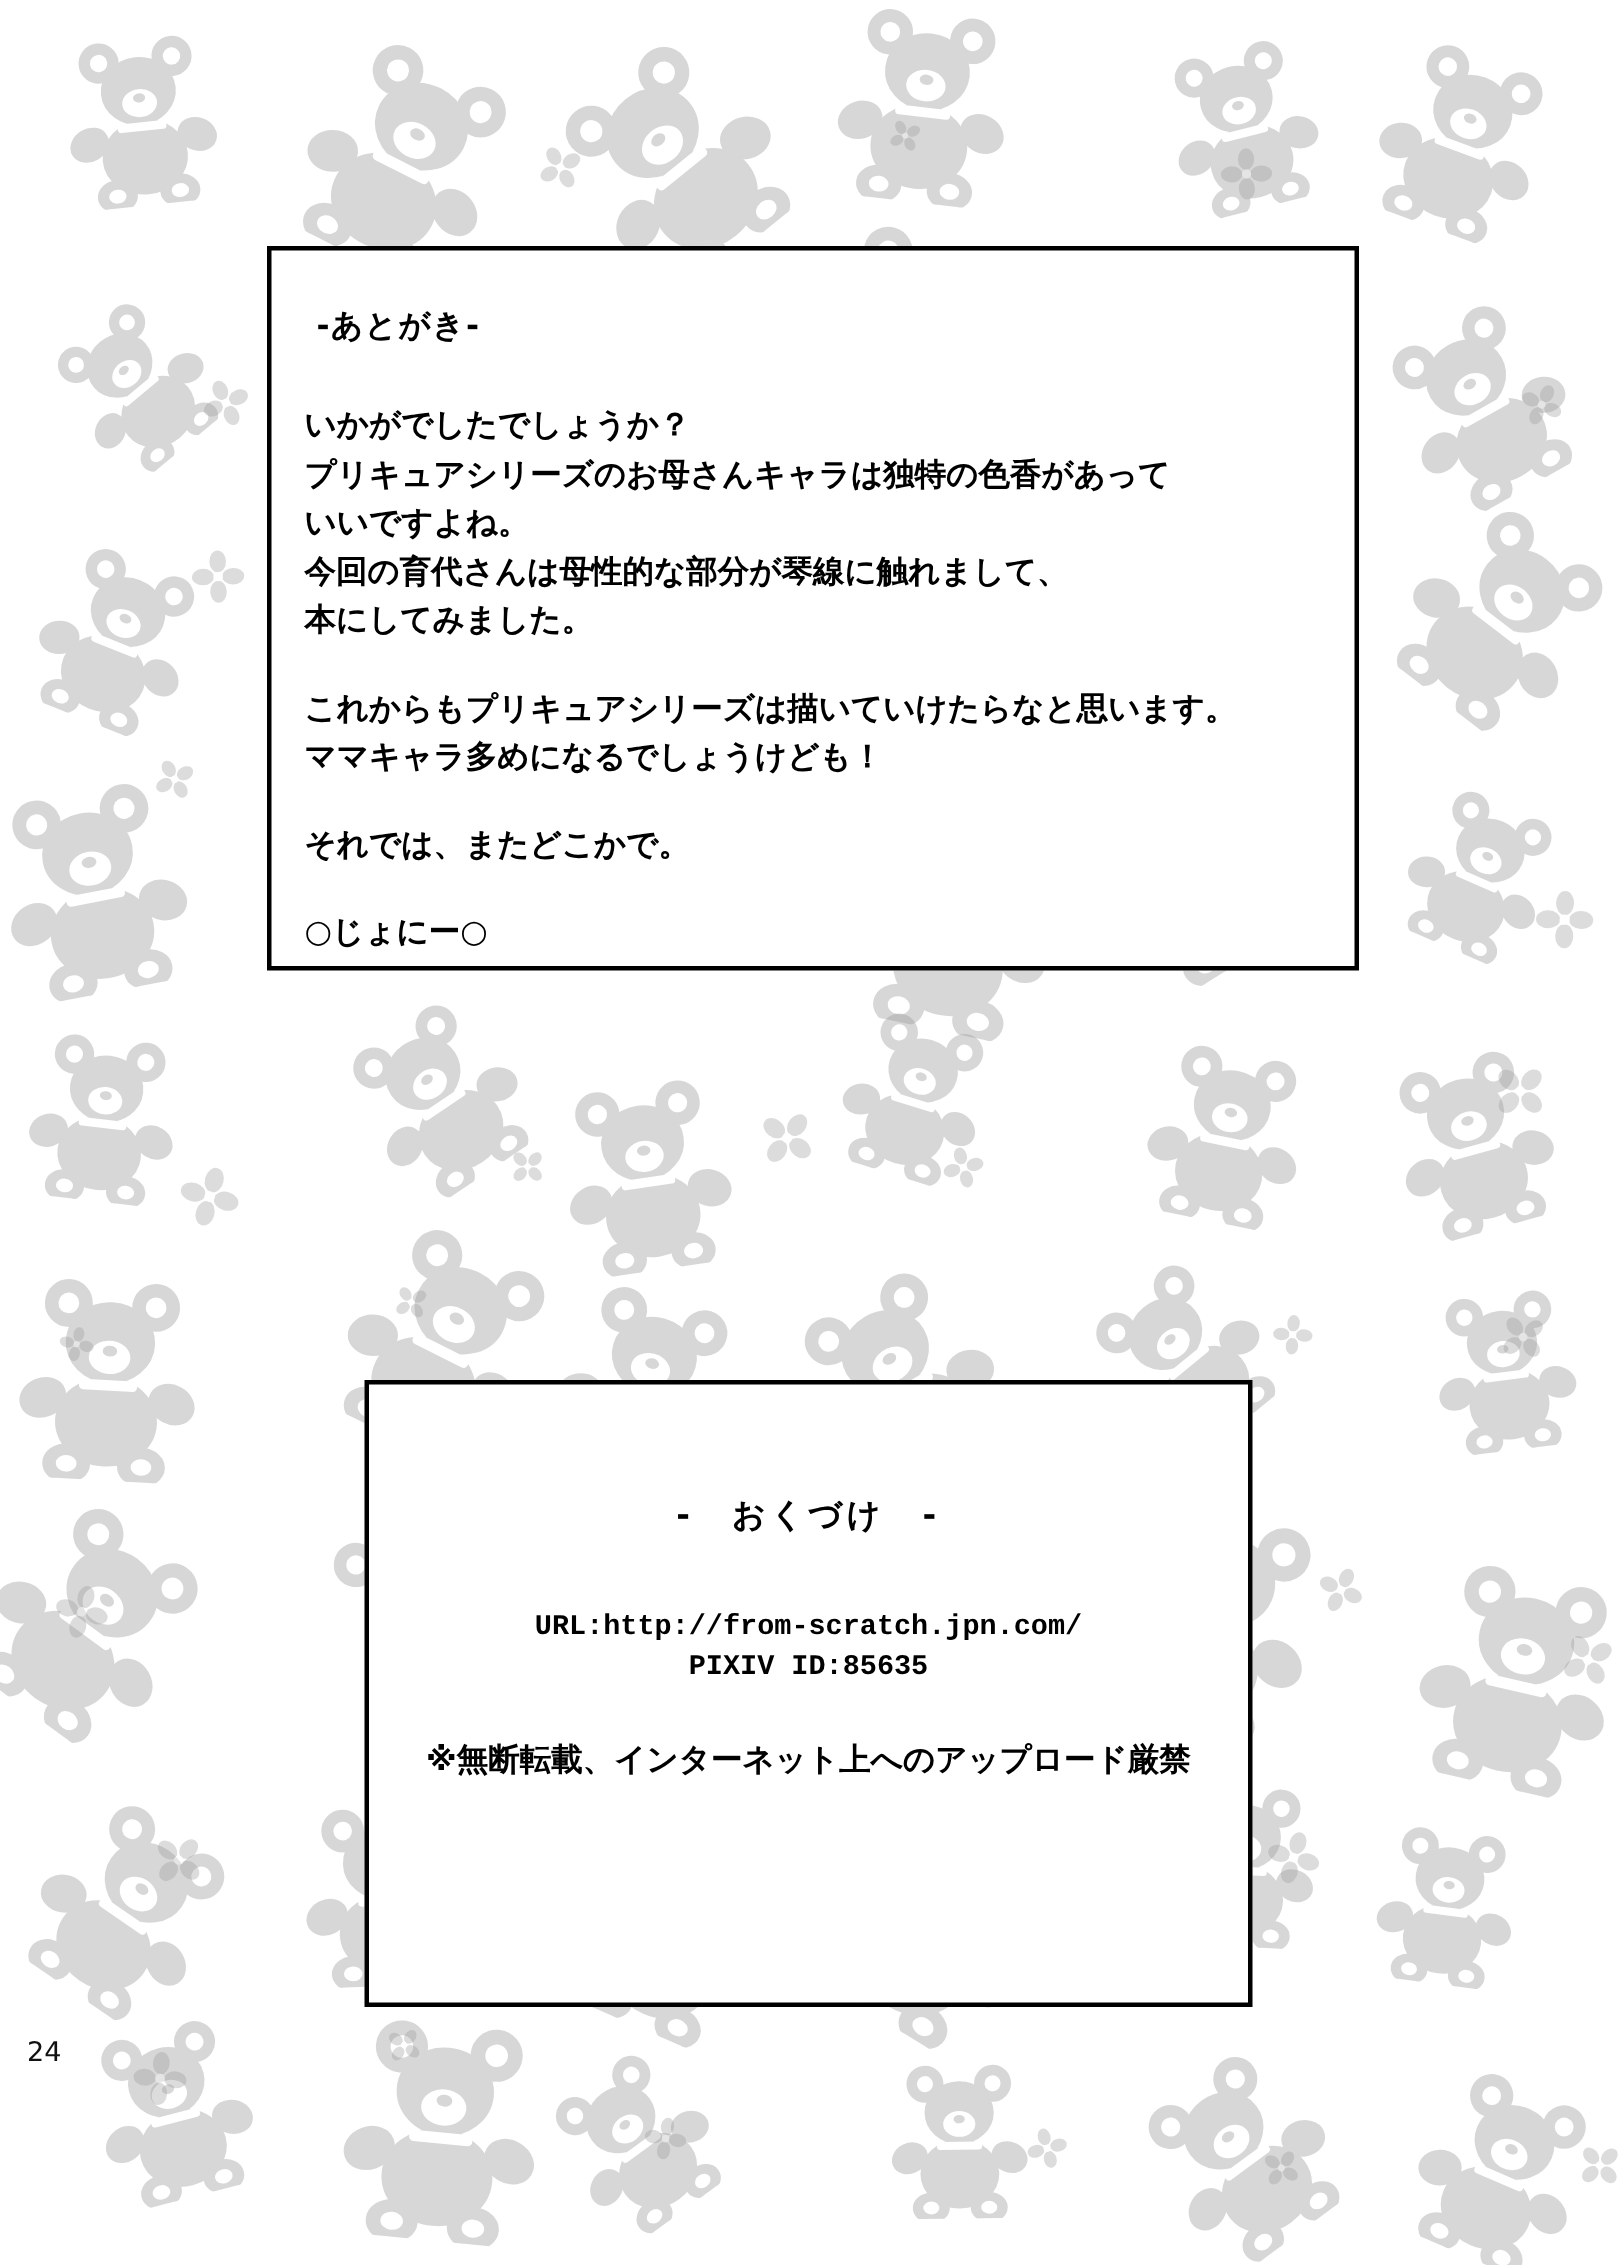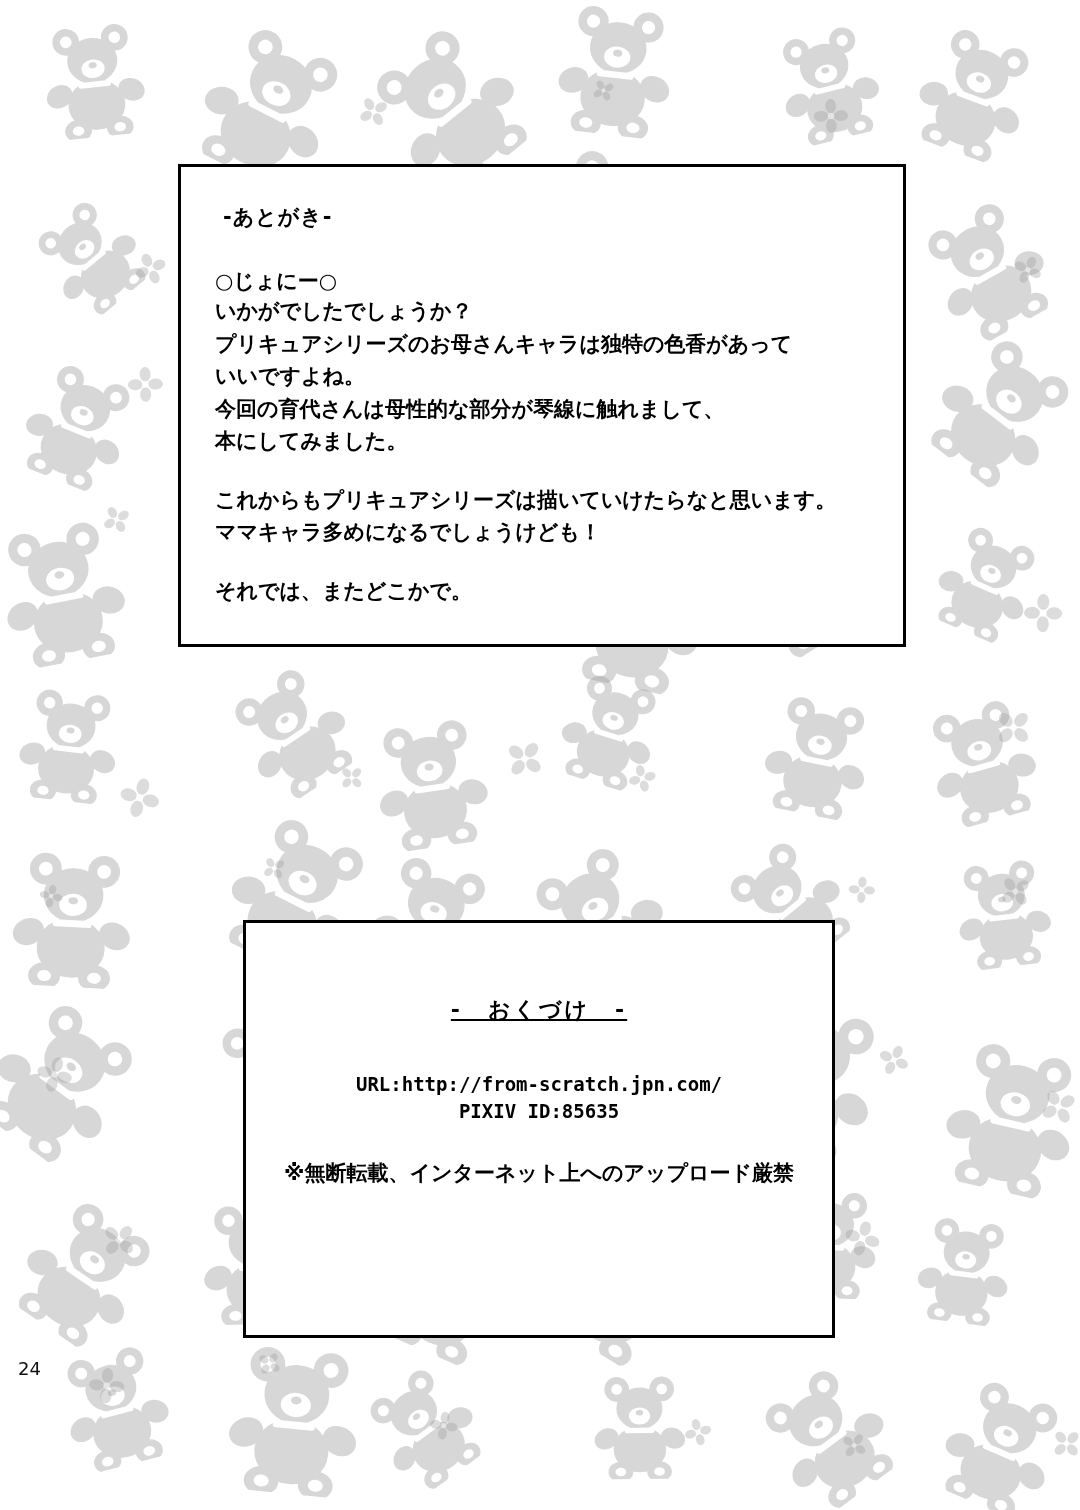--- a/index.html
+++ b/index.html
@@ -41,21 +41,21 @@
     border: 3px solid #000000;
     z-index: 5;
     box-sizing: border-box;
   }
 
   #afterword-panel {
     left: 178px;
     top: 164px;
     width: 728px;
     height: 483px;
-    padding: 36px 34px;
+    padding: 36px 22px;
   }
   #afterword-title {
     font-family: "DejaVu Sans", sans-serif;
     font-weight: bold;
     font-size: 21px;
     letter-spacing: 1px;
     color: #000;
     margin: 0 0 36px 8px;
   }
   .aw-block {
@@ -84,32 +84,32 @@
     padding: 50px 24px 20px 24px;
     text-align: center;
   }
   #colophon-title {
     font-family: "DejaVu Sans", sans-serif;
     font-weight: bold;
     font-size: 22px;
     letter-spacing: 3px;
     color: #000;
     margin: 22px 0 46px 0;
-    text-decoration: underline;
   }
   .col-line {
     font-family: "DejaVu Sans Mono", monospace;
     font-weight: bold;
     font-size: 21px;
     line-height: 1.42;
     color: #000;
     white-space: pre;
   }
   .col-line.small {
     font-size: 19px;
+    font-family: Liberation Mono, monospace;
   }
   #colophon-warning {
     font-family: "DejaVu Sans", sans-serif;
     font-weight: bold;
     font-size: 21px;
     color: #000;
     margin-top: 34px;
     white-space: pre;
   }
 
@@ -2046,39 +2046,39 @@
         <ellipse cx="9" cy="20" rx="8" ry="6"></ellipse>
         <ellipse cx="31" cy="20" rx="8" ry="6"></ellipse>
       </g>
       <circle cx="20" cy="20" r="3.4" fill="#ffffff"></circle>
     </svg>
       </div>
     </div>
 
   <div class="panel" id="afterword-panel">
     <div id="afterword-title">-あとがき-</div>
-    <div id="afterword-signature">○じょにー○</div>
     <div id="afterword-body">
         <div class="aw-block">
           <div class="aw-line">いかがでしたでしょうか？</div>
           <div class="aw-line">プリキュアシリーズのお母さんキャラは独特の色香があって</div>
           <div class="aw-line">いいですよね。</div>
           <div class="aw-line">今回の育代さんは母性的な部分が琴線に触れまして、</div>
           <div class="aw-line">本にしてみました。</div>
         </div>
         <div class="aw-gap"></div>
         <div class="aw-block">
           <div class="aw-line">これからもプリキュアシリーズは描いていけたらなと思います。</div>
           <div class="aw-line">ママキャラ多めになるでしょうけども！</div>
         </div>
         <div class="aw-gap"></div>
         <div class="aw-block">
           <div class="aw-line">それでは、またどこかで。</div>
         </div>
       </div>
+    <div id="afterword-signature">○じょにー○</div>
   </div>
 
   <div class="panel" id="colophon-panel">
     <div id="colophon-title">-　おくづけ　-</div>
     <div id="colophon-lines">
         <div class="col-line small">URL:http://from-scratch.jpn.com/</div>
         <div class="col-line small">PIXIV ID:85635</div>
       </div>
     <div id="colophon-warning">※無断転載、インターネット上へのアップロード厳禁</div>
   </div>

